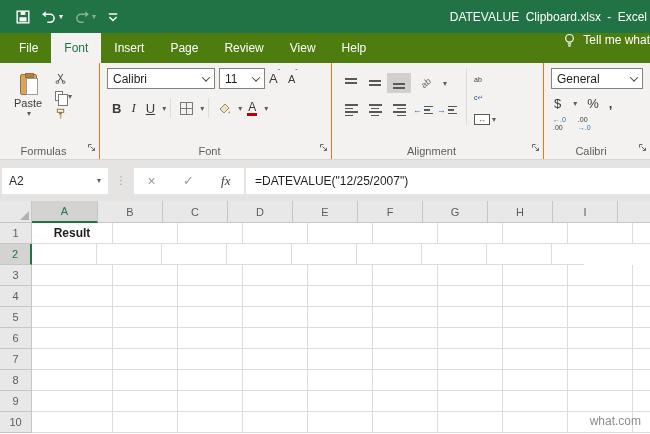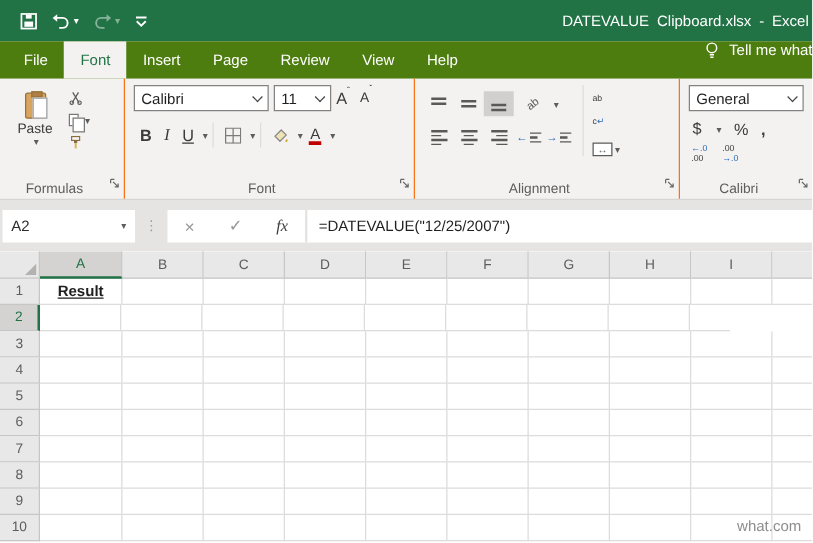--- a/index.html
+++ b/index.html
@@ -90,21 +90,21 @@
   .sheet-row.header-row { height: 22px; }
   .corner-cell { width: 32px; flex: 0 0 auto; background: #e8e8e8; border-right: 1px solid #c6c6c6; border-bottom: 1px solid #c6c6c6; position: relative; }
   .corner-cell::after { content: ""; position: absolute; right: 2px; bottom: 2px; border-left: 9px solid transparent; border-bottom: 9px solid #b4b2b0; }
   .col-header { width: 65px; flex: 0 0 auto; background: #e8e8e8; border-right: 1px solid #c6c6c6; border-bottom: 1px solid #c6c6c6; color: #5f5d5b; font-size: 11px; display: flex; align-items: center; justify-content: center; }
   .col-header.colA { width: 66px; }
   .col-header.sel-col { background: #d4d3d1; color: #217346; border-bottom: 2px solid #217346; }
   .col-header.partial, .cell.partial { width: 32px; border-right: none; }
   .row-header { width: 32px; flex: 0 0 auto; background: #e8e8e8; border-right: 1px solid #c6c6c6; border-bottom: 1px solid #c6c6c6; color: #5f5d5b; font-size: 11px; display: flex; align-items: center; justify-content: center; }
   .row-header.sel-row { background: #d4d3d1; color: #217346; border-right: 2px solid #217346; }
   .cell { width: 65px; flex: 0 0 auto; border-right: 1px solid #dcdcdc; border-bottom: 1px solid #dcdcdc; font-size: 12px; color: #1f1f1f; display: flex; align-items: center; padding: 0 4px; }
-  .cell.colA { width: 66px; text-decoration: underline; }
+  .cell.colA { width: 81px; }
   .cell.bold { font-weight: bold; }
   .cell.al-center { justify-content: center; }
   .cell.al-right { justify-content: flex-end; }
   .cell.selected { background: #fbf0ce; border: 2px solid #217346; position: relative; }
   .cell.selected::after { content: ""; position: absolute; right: -2px; bottom: -2px; width: 5px; height: 5px; background: #217346; border: 1px solid #fff; }
   .watermark { position: absolute; right: 9px; bottom: 6px; font-size: 12px; color: #8d8d8d; }
 </style>
 </head>
 <body>
 

